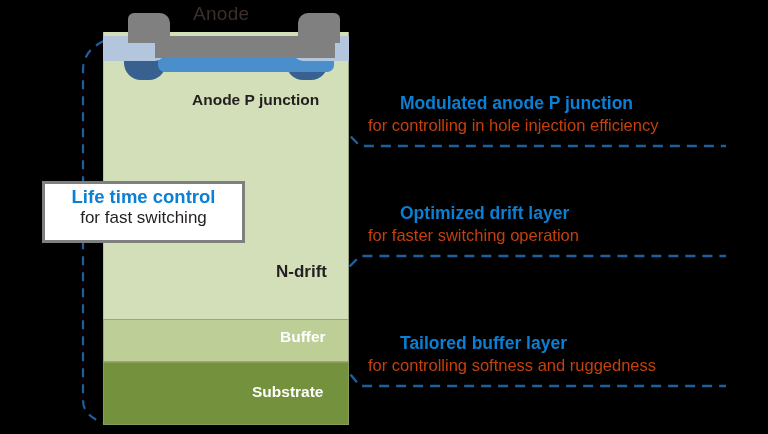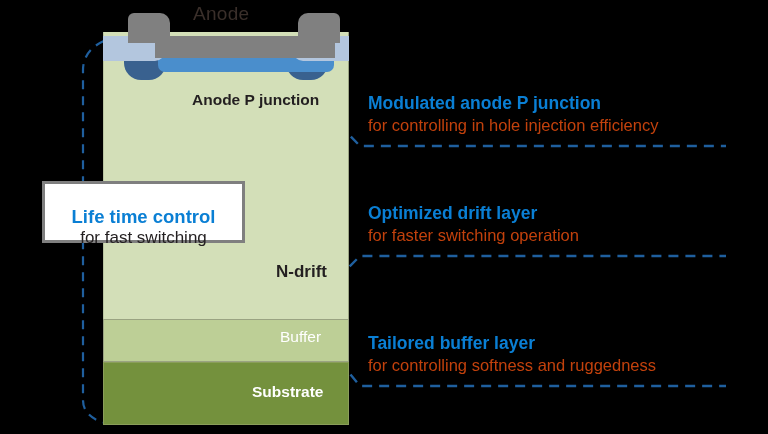--- a/index.html
+++ b/index.html
@@ -101,59 +101,60 @@
   }
   #ndrift-label {
     position: absolute;
     left: 276px; top: 262px;
     font-size: 17px; font-weight: bold;
     color: #231f20;
   }
   #buffer-label {
     position: absolute;
     left: 280px; top: 328px;
-    font-size: 15.5px; font-weight: normal;
+    font-size: 15.5px; font-weight: bold;
     color: #ffffff;
   }
   #substrate-label {
     position: absolute;
     left: 252px; top: 383px;
     font-size: 15.5px; font-weight: bold;
     color: #ffffff;
   }
 
   
   #lifetime-box {
     position: absolute;
     left: 42px; top: 181px;
     width: 203px; height: 62px;
     background: #ffffff;
     border: 3px solid #7f7f7f;
     box-sizing: border-box;
     text-align: center;
-    padding-top: 21px;
+    padding-top: 1px;
   }
   #lifetime-title {
     font-size: 18.5px; font-weight: bold;
     color: #0a7fd4;
     line-height: 1.25;
   }
   #lifetime-sub {
     font-size: 17px;
     color: #231f20;
     line-height: 1.2;
   }
 
   
   .anno { position: absolute; }
   .anno-title {
     font-size: 17.5px; font-weight: bold;
     color: #0a7fd4;
     white-space: nowrap;
     line-height: 1.25;
+    margin-left: 32px;
   }
   .anno-sub {
     font-size: 16.5px;
     color: #c2410c;
     white-space: nowrap;
     line-height: 1.25;
   }
   #anno-1 { left: 368px; top: 93px; }
   #anno-2 { left: 368px; top: 203px; }
   #anno-3 { left: 368px; top: 333px; }

